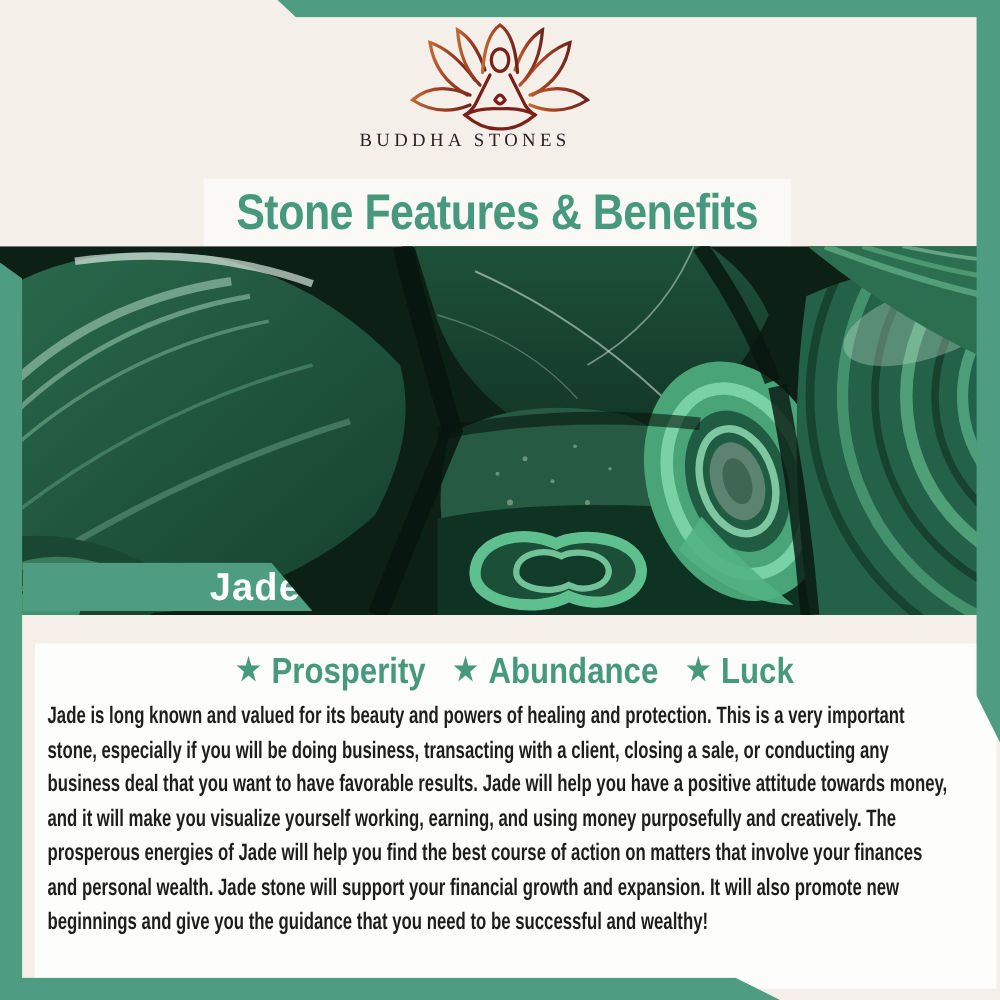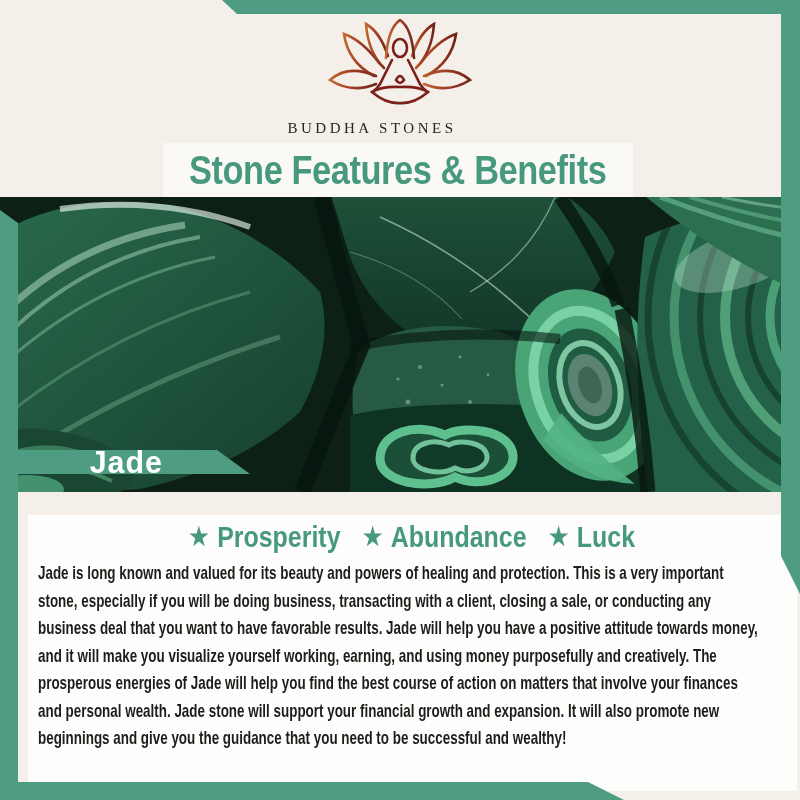--- a/index.html
+++ b/index.html
@@ -18,41 +18,41 @@
     clip-path:polygon(222px 0,800px 0,800px 100%,237px 100%);}
   .bar-right{left:781px; top:0; width:19px; height:594px;
     clip-path:polygon(0 0,100% 0,100% 100%,0 556px);}
   .bar-left{left:0; top:210px; width:18px; height:590px;
     clip-path:polygon(0 0,100% 13px,100% 100%,0 100%);}
   .bar-bottom{left:0; top:782px; width:624px; height:18px;
     clip-path:polygon(0 0,588px 0,100% 100%,0 100%);}
   
   .logo{position:absolute; left:318px; top:18px; width:164px; height:98px;}
   .brand{
-    position:absolute; left:0; top:120px; width:744px; text-align:center;
+    position:absolute; left:0; top:105px; width:744px; text-align:center;
     font-family:"Liberation Serif",serif; font-size:15px; letter-spacing:3.5px;
     color:var(--brand_dark); font-weight:500;
   }
   
   .banner{
     position:absolute; left:163px; top:143px; width:470px; height:54px;
     background:var(--banner_bg); display:flex; align-items:center; justify-content:center;
   }
   .banner .title{
     display:inline-block; transform:scaleX(.86); transform-origin:center;
     font-weight:700; font-size:40px; letter-spacing:-.5px; color:var(--heading_teal);
     white-space:nowrap;
   }
   
   .photo{position:absolute; left:0; top:197px; width:800px; height:295px;}
   
   .ribbon{
-    position:absolute; left:18px; top:450px; width:232px; height:24px;
+    position:absolute; left:18px; top:450px; width:232px; height:39px;
     background:var(--teal); clip-path:polygon(0 0,199px 0,232px 100%,0 100%);
-    display:flex; align-items:center; justify-content:center;
+    display:flex; align-items:center; justify-content:flex-end;
   }
   .ribbon .ribbon-label{
     font-weight:700; font-size:31px; color:var(--ribbon_text); letter-spacing:1px;
     transform:translateX(-8px) scaleX(.98); line-height:1;
   }
   
   .panel{
     position:absolute; left:28px; top:505px; width:769px; height:276px;
     background:var(--panel_bg); overflow:hidden;margin-top:10px;
   }

